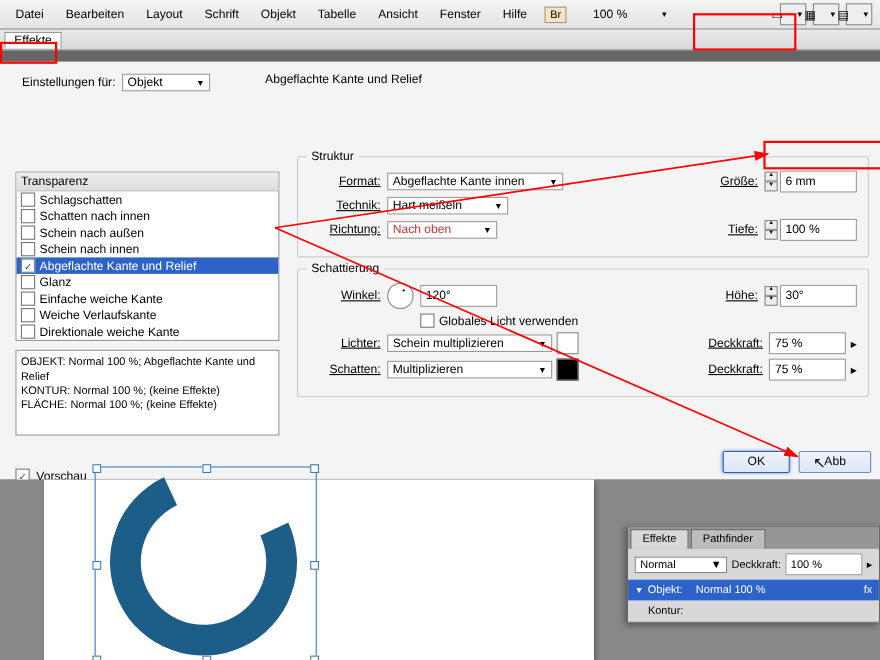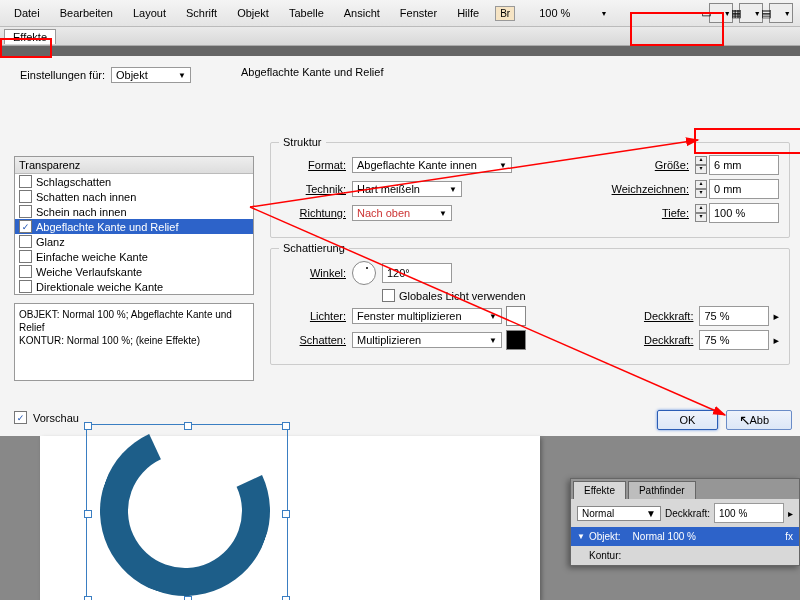--- a/index.html
+++ b/index.html
@@ -101,20 +101,24 @@
    <div class="li">
           <span class="chk"></span>
           <span>Schlagschatten</span>
         </div>
    <div class="li">
           <span class="chk"></span>
           <span>Schatten nach innen</span>
         </div>
    <div class="li">
           <span class="chk"></span>
+          <span>Schein nach außen</span>
+        </div>
+   <div class="li">
+          <span class="chk"></span>
           <span>Schein nach innen</span>
         </div>
    <div class="li sel">
           <span class="chk">✓</span>
           <span>Abgeflachte Kante und Relief</span>
         </div>
    <div class="li">
           <span class="chk"></span>
           <span>Glanz</span>
         </div>
@@ -127,20 +131,21 @@
           <span>Weiche Verlaufskante</span>
         </div>
    <div class="li">
           <span class="chk"></span>
           <span>Direktionale weiche Kante</span>
         </div>
   </div>
   <div class="infobox">
    <div>OBJEKT: Normal 100 %; Abgeflachte Kante und Relief</div>
    <div>KONTUR: Normal 100 %; (keine Effekte)</div>
+   <div>FLÄCHE: Normal 100 %; (keine Effekte)</div>
   </div>
   <div class="vorschau">
    <span class="chk">✓</span>
    <span>Vorschau</span>
   </div>
  </div>
 
  <div class="rightpanel">
   <div class="fieldset">
    <div class="legend">Struktur</div>
@@ -158,28 +163,20 @@
             </div>
             <div class="input" style="width:34px">6 mm</div>
           </div>
    </div>
    <div class="frow">
     <div class="flabel">Technik:</div>
     <div class="combo" style="width:100px">
             <span>Hart meißeln</span>
             <span class="arr">▼</span>
           </div>
-    <div class="rcol">
-            <div class="rlabel">Weichzeichnen:</div>
-            <div class="spin">
-              <div>▴</div>
-              <div>▾</div>
-            </div>
-            <div class="input" style="width:34px">0 mm</div>
-          </div>
    </div>
    <div class="frow">
     <div class="flabel">Richtung:</div>
     <div class="combo" style="width:90px">
             <span style="color:#c33">Nach oben</span>
             <span class="arr">▼</span>
           </div>
     <div class="rcol">
             <div class="rlabel">Tiefe:</div>
             <div class="spin">
@@ -190,30 +187,38 @@
           </div>
    </div>
   </div>
 
   <div class="fieldset">
    <div class="legend">Schattierung</div>
    <div class="frow">
     <div class="flabel">Winkel:</div>
     <div class="dial"></div>
     <div class="input" style="width:40px">120°</div>
+    <div class="rcol">
+            <div class="rlabel">Höhe:</div>
+            <div class="spin">
+              <div>▴</div>
+              <div>▾</div>
+            </div>
+            <div class="input" style="width:40px">30°</div>
+          </div>
    </div>
    <div class="frow">
     <div class="flabel"></div>
     <span class="chk" style="margin-left:30px"></span>
     <span style="margin-left:4px">Globales Licht verwenden</span>
    </div>
    <div class="frow">
     <div class="flabel">Lichter:</div>
     <div class="combo" style="width:140px">
-            <span>Fenster multiplizieren</span>
+            <span>Schein multiplizieren</span>
             <span class="arr">▼</span>
           </div>
     <div class="swatch" style="background:#fff"></div>
     <div class="rcol">
             <div class="rlabel">Deckkraft:</div>
             <div class="input" style="width:40px">75 %</div>
             <span style="margin-left:4px">▸</span>
           </div>
    </div>
    <div class="frow">

